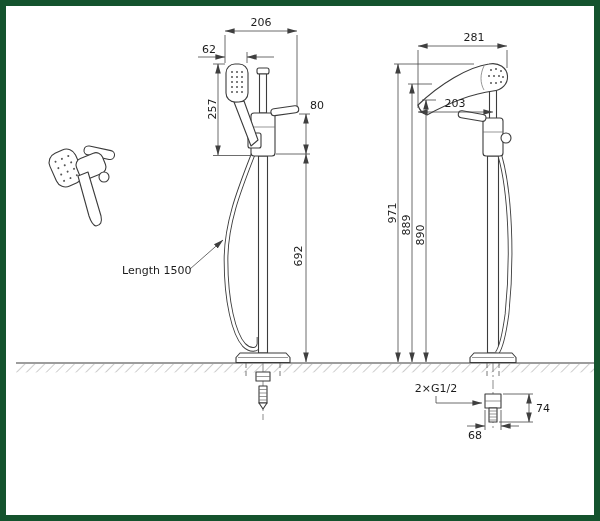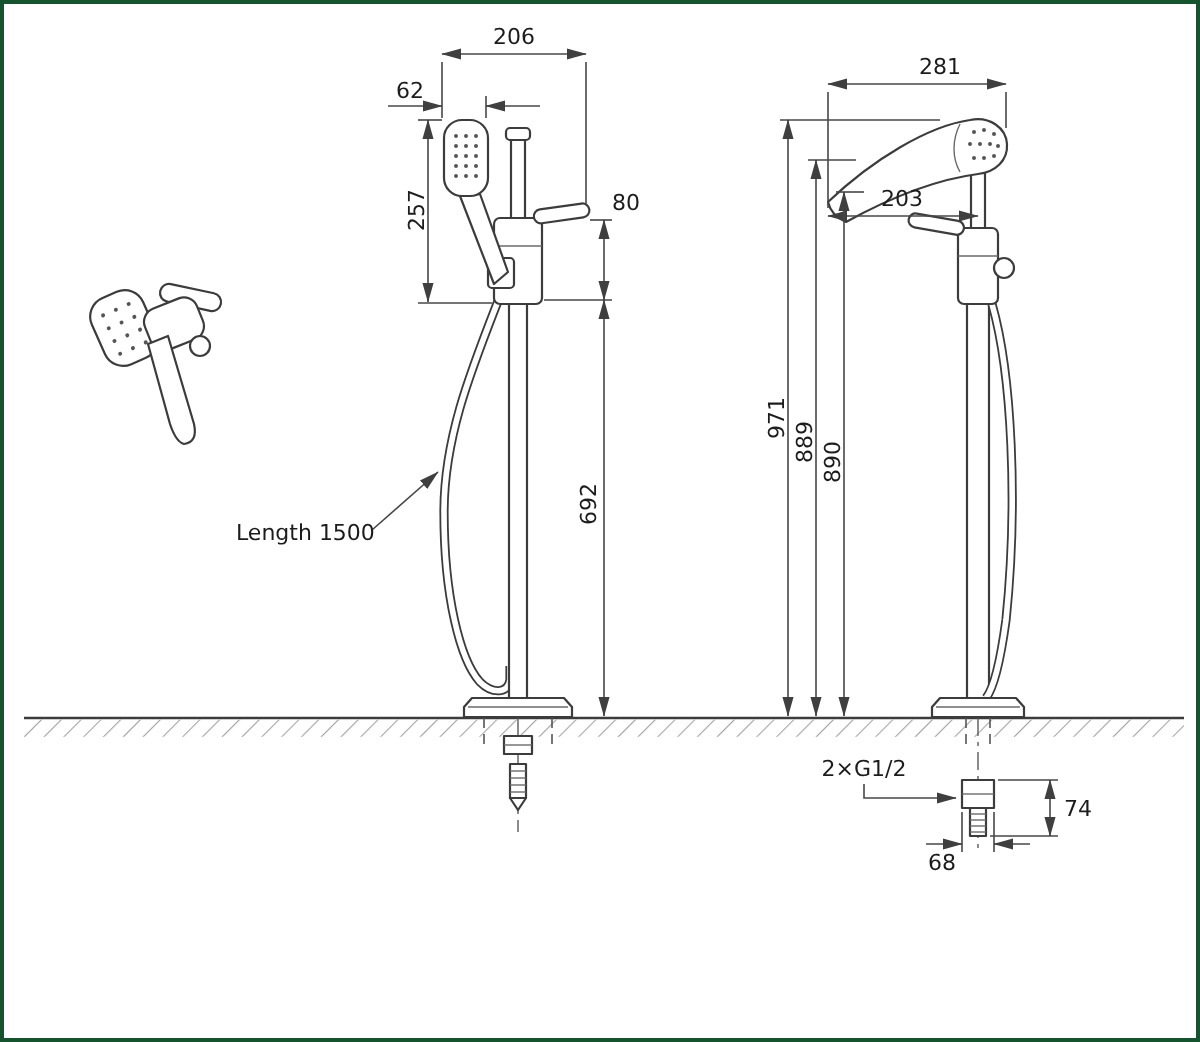--- a/index.html
+++ b/index.html
@@ -1,18 +1,18 @@
 <!DOCTYPE html>
 <html><head>
 <meta charset="utf-8">
 <style>
   html,body{margin:0;padding:0;background:#fff;}
   .canvas{
     position:relative;width:600px;height:521px;box-sizing:border-box;
-    background:#ffffff;border:2px solid #14532d;
+    background:#ffffff;border:6px solid #14532d;
     font-family:"DejaVu Sans", sans-serif;overflow:hidden;
   }
   svg{display:block}
   .pt   {fill:#ffffff;stroke:#3c3c3c;stroke-width:1.1;stroke-linejoin:round;}
   .thin {fill:none;stroke:#6a6a6a;stroke-width:.7;}
   .dim  {fill:none;stroke:#474747;stroke-width:.8;}
   .dash {fill:none;stroke:#555555;stroke-width:.8;stroke-dasharray:5 3;}
   .cl   {fill:none;stroke:#5a5a5a;stroke-width:.7;stroke-dasharray:9 3 2 3;}
   .hoseOut{fill:none;stroke:#3c3c3c;stroke-width:4.6;}
   .hoseIn {fill:none;stroke:#ffffff;stroke-width:2.8;}

